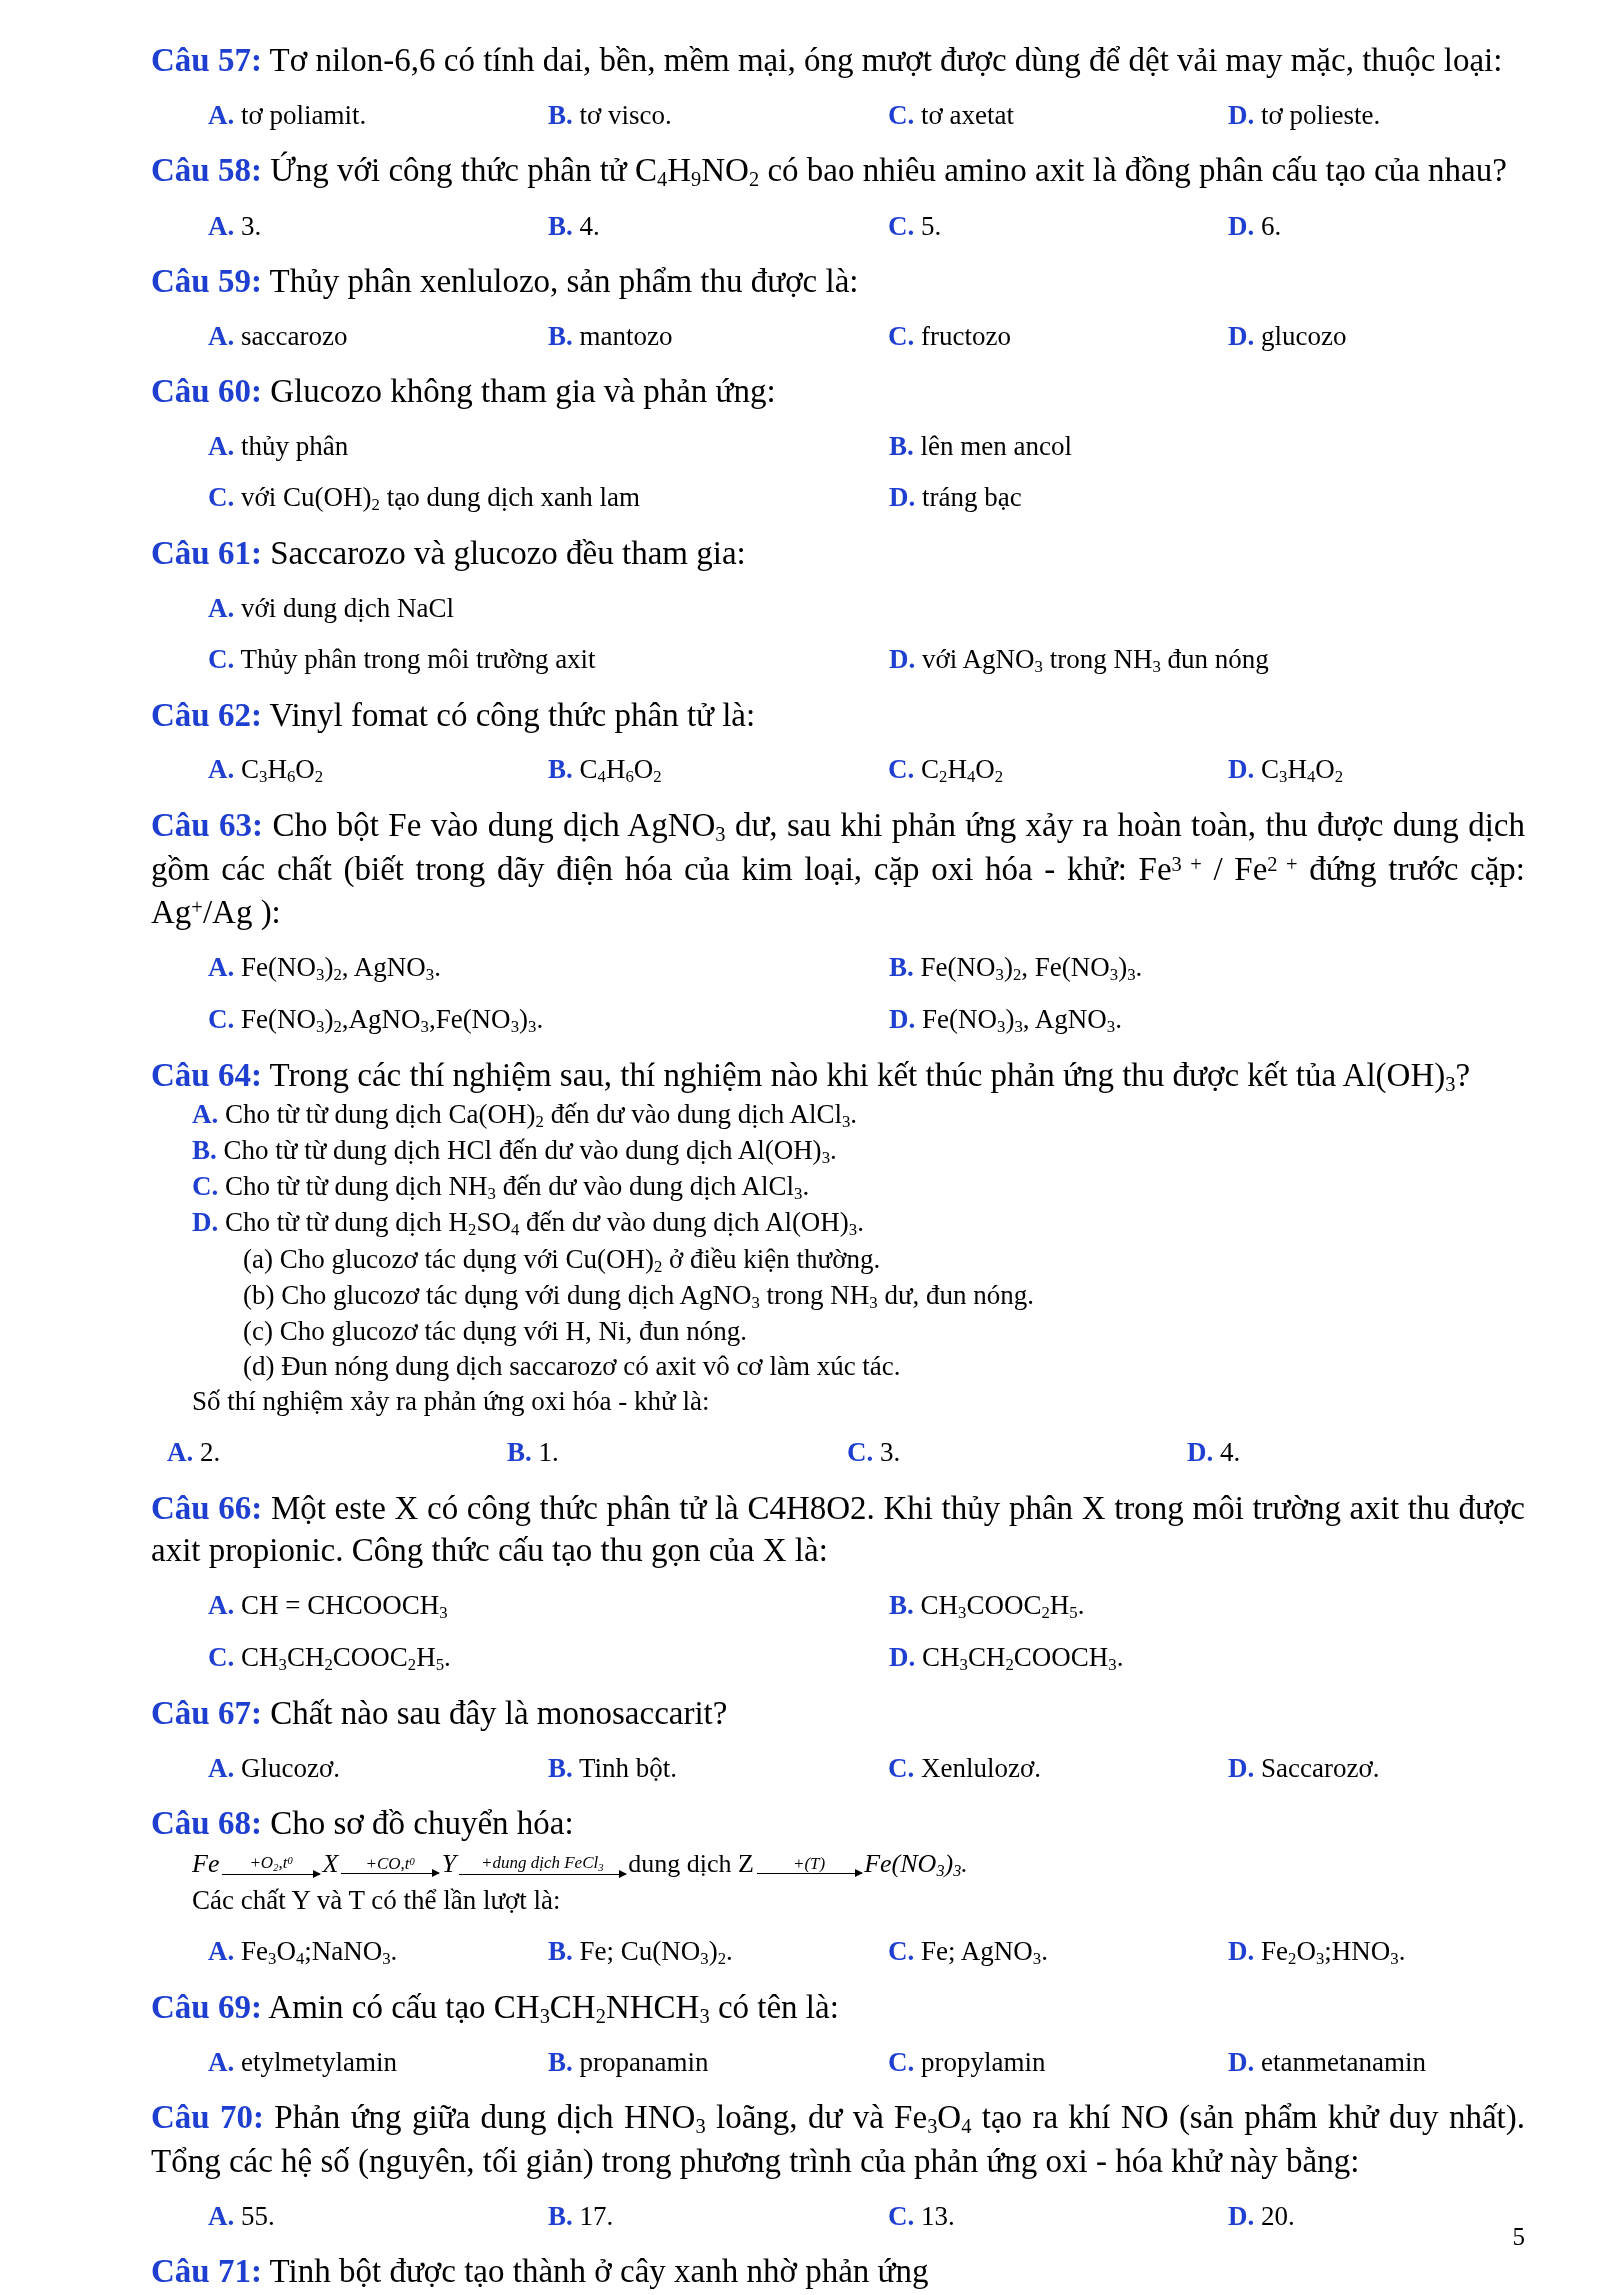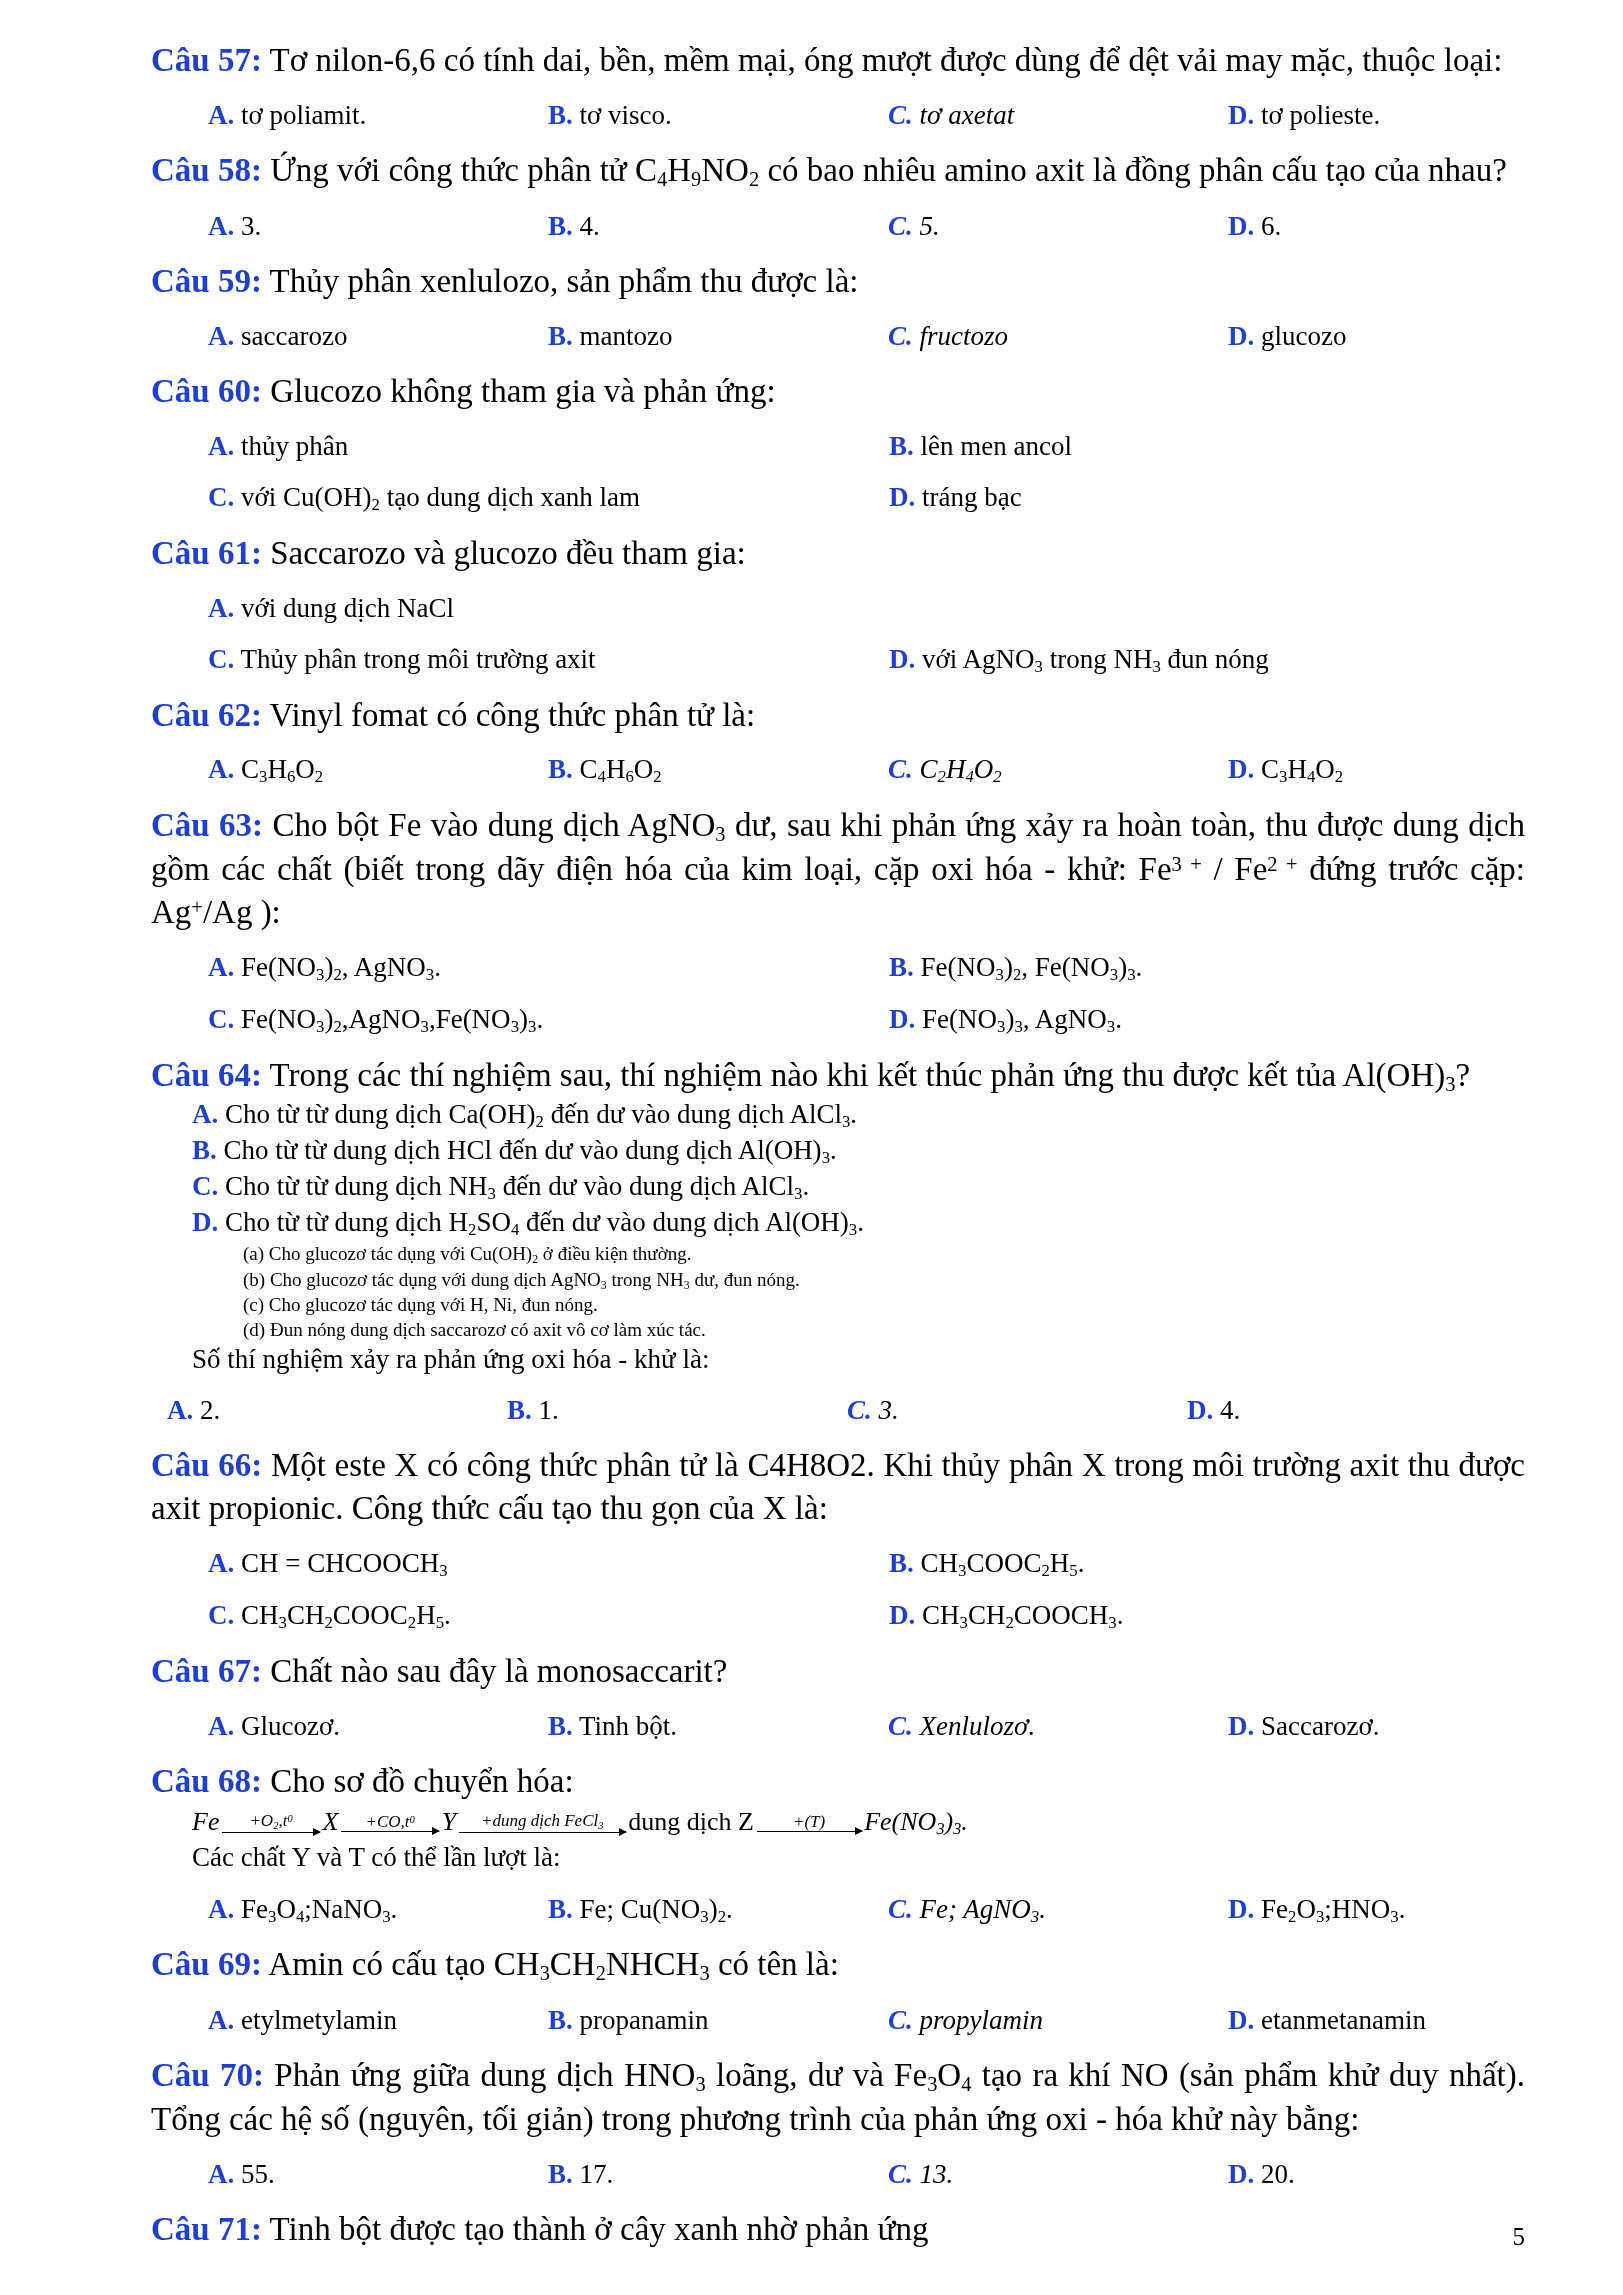--- a/index.html
+++ b/index.html
@@ -46,32 +46,32 @@
   .opt {
     white-space: nowrap;
   }
   .opt-letter {
     color: #1f3fd0;
     font-weight: bold;
   }
   
   .cols4 > .opt:nth-child(1) { width: 340px; }
   .cols4 > .opt:nth-child(2) { width: 340px; }
-  .cols4 > .opt:nth-child(3) { width: 340px; font-style: italic; }
+  .cols4 > .opt:nth-child(3) { width: 340px; }
   
   .cols2 > .opt:nth-child(1) { width: 681px; }
   
   .opt-stack {
     font-size: 27px;
     line-height: 1.30;
     margin: 0;
     padding-left: 41px;
   }
   .sub-item {
-    font-size: 19px;
+    font-size: 27px;
     line-height: 1.30;
     margin: 0;
     padding-left: 92px;
   }
   .cont-line {
     font-size: 27px;
     line-height: 1.30;
     margin: 0;
     padding-left: 41px;
   }

